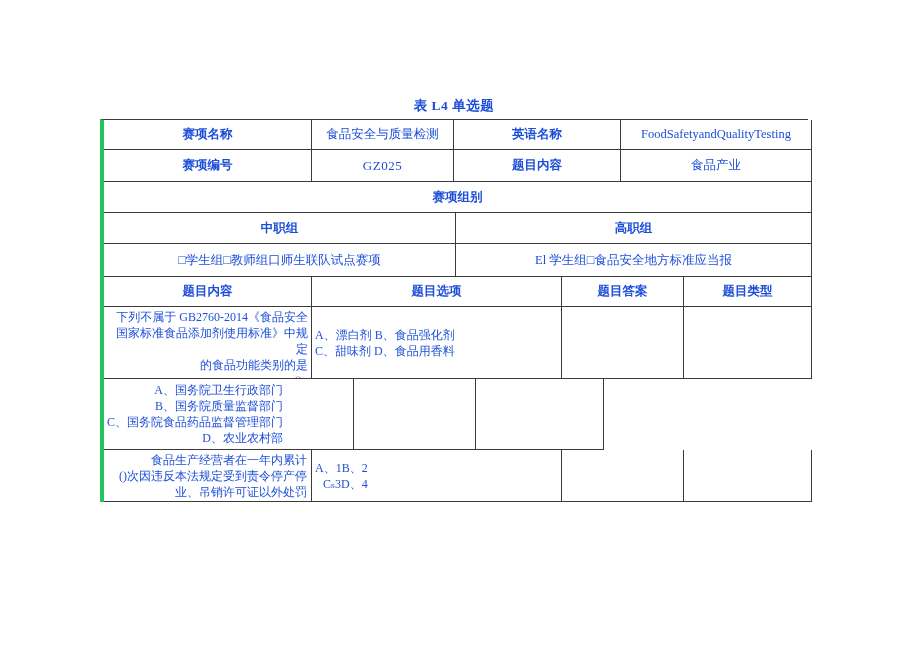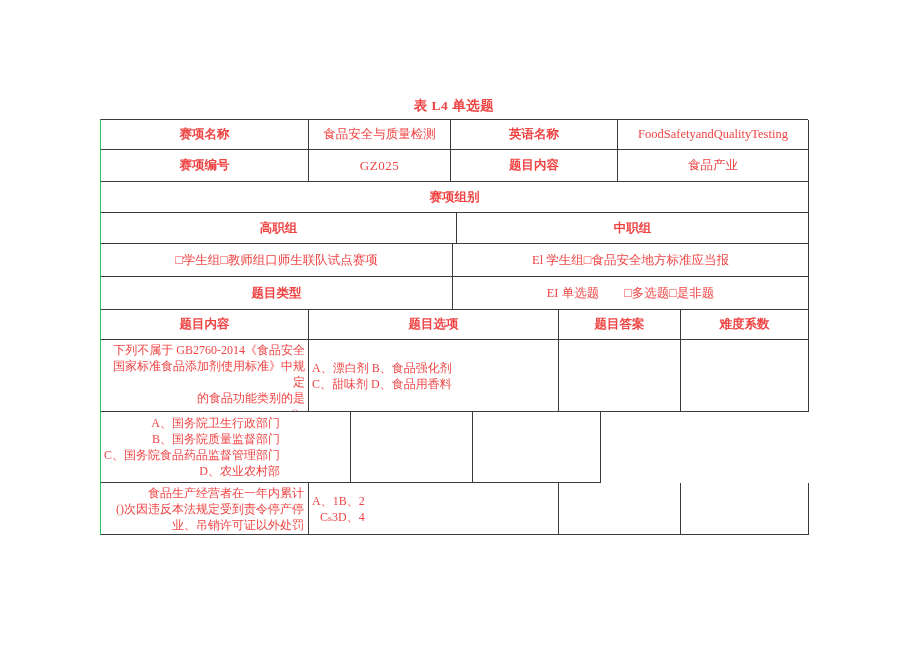--- a/index.html
+++ b/index.html
@@ -1,27 +1,27 @@
 <!DOCTYPE html>
 <html><head>
 <meta charset="utf-8">
 <style>
   html,body{margin:0;padding:0;background:#ffffff;}
   .sheet{
     position:relative;width:920px;height:651px;background:#ffffff;
-    font-family:"Liberation Serif","DejaVu Serif",serif;color:#ef4444;
+    font-family:"Liberation Serif","DejaVu Serif",serif;color:#1d4ed8;
     overflow:hidden;
   }
   .doc-title{
     position:absolute;top:97px;left:100px;width:708px;
     text-align:center;font-size:13.5px;font-weight:bold;letter-spacing:.5px;
   }
   .tbl{
     position:absolute;top:119px;left:100px;width:708px;
-    border-top:1px solid #3a3a3a;border-left:1px solid #22c55e;
+    border-top:1px solid #3a3a3a;border-left:4px solid #22c55e;
     box-sizing:border-box;
   }
   .row{display:flex;width:708px;}
   .cell{
     box-sizing:border-box;flex:0 0 auto;
     border-right:1px solid #3a3a3a;border-bottom:1px solid #3a3a3a;
     display:flex;align-items:center;justify-content:center;
     font-size:12.5px;text-align:center;overflow:hidden;padding:0 2px;
   }
   .lbl{font-weight:bold;}
@@ -61,39 +61,35 @@
       <div class="cell mono-code w142 h32">GZ025</div>
       <div class="cell lbl w167 h32">题目内容</div>
       <div class="cell w191 h32">食品产业</div>
     </div>
 
     <div class="row">
       <div class="cell lbl w708 h31">赛项组别</div>
     </div>
 
     <div class="row">
+      <div class="cell lbl w352 h31">中职组</div>
       <div class="cell lbl w356 h31">高职组</div>
-      <div class="cell lbl w352 h31">中职组</div>
     </div>
 
     <div class="row">
       <div class="cell w352 h33">□学生组□教师组口师生联队试点赛项</div>
       <div class="cell w356 h33">El 学生组□食品安全地方标准应当报</div>
     </div>
 
-    <div class="row">
-      <div class="cell lbl w352 h33">题目类型</div>
-      <div class="cell w356 h33">EI 单选题　　□多选题□是非题</div>
-    </div>
 
     <div class="row">
       <div class="cell lbl w208 h30">题目内容</div>
       <div class="cell lbl w250 h30">题目选项</div>
       <div class="cell lbl w122 h30">题目答案</div>
-      <div class="cell lbl w128 h30">难度系数</div>
+      <div class="cell lbl w128 h30">题目类型</div>
     </div>
 
     <div class="row">
       <div class="cell q q-top w208 h72">下列不属于 GB2760-2014《食品安全
 国家标准食品添加剂使用标准》中规定
 的食品功能类别的是
 　 ()o</div>
       <div class="cell q q-mid w250 h72">A、漂白剂 B、食品强化剂
 C、甜味剂 D、食品用香料</div>
       <div class="cell w122 h72"></div>

